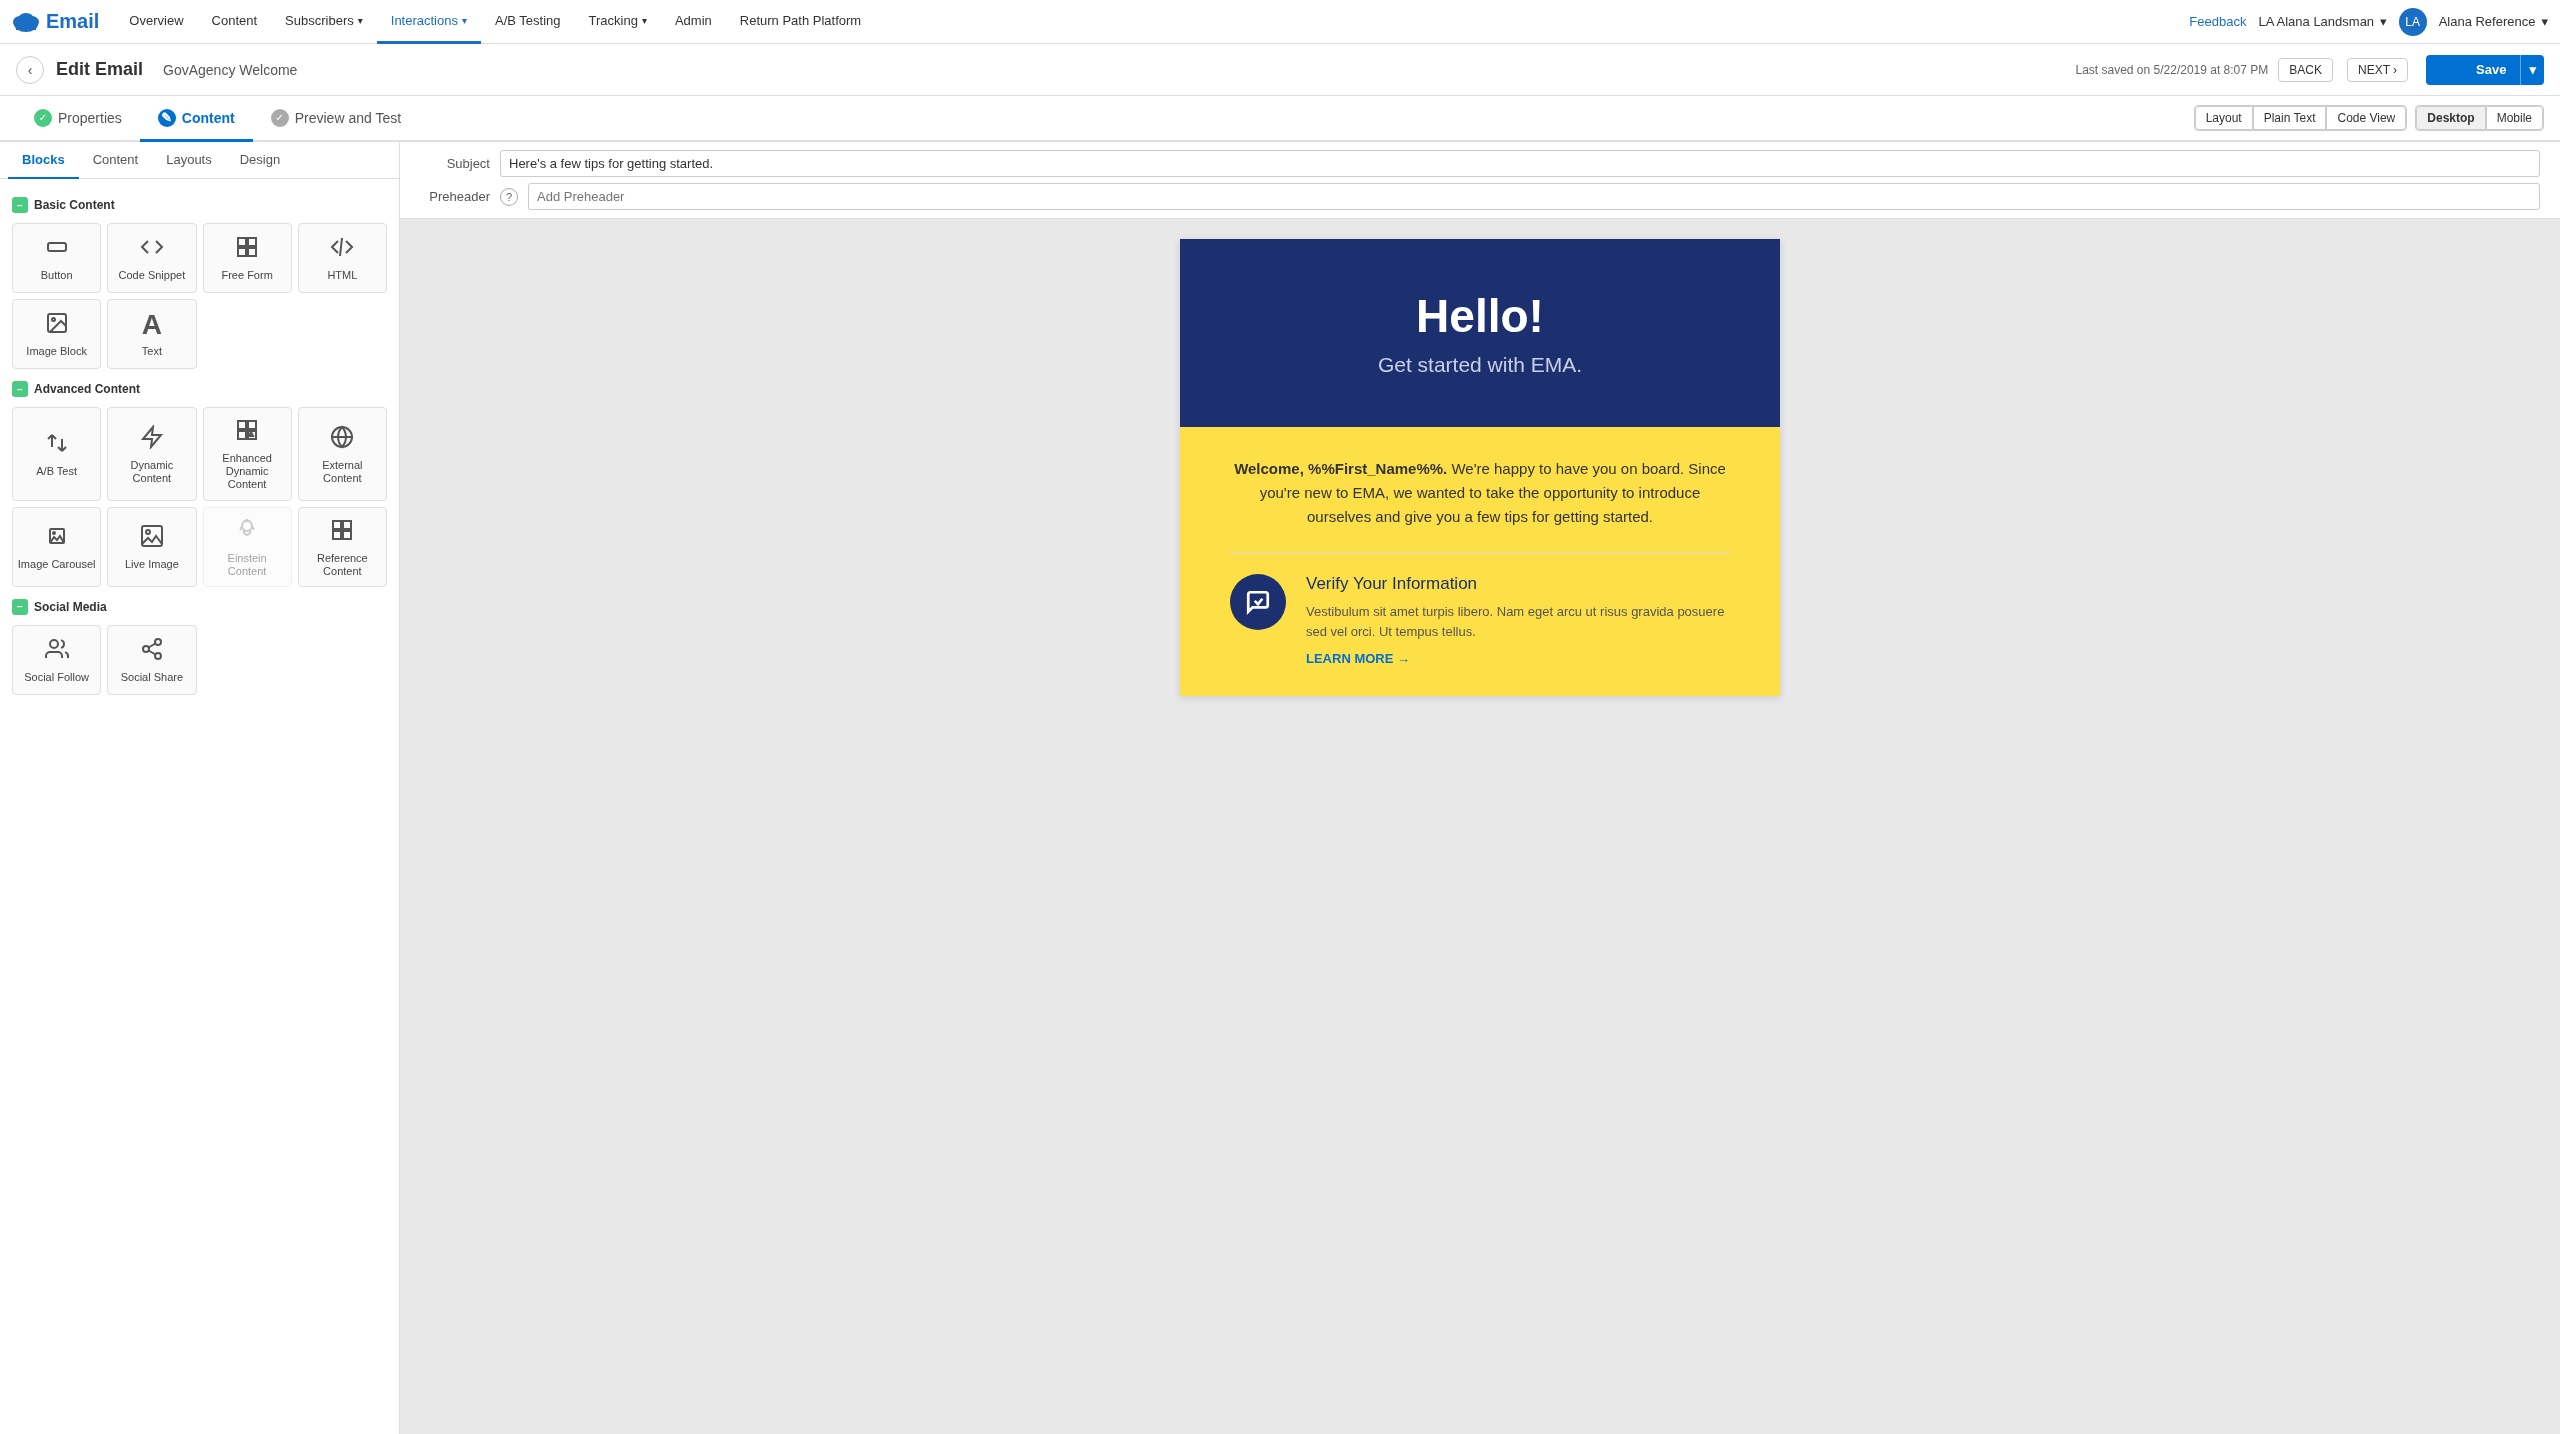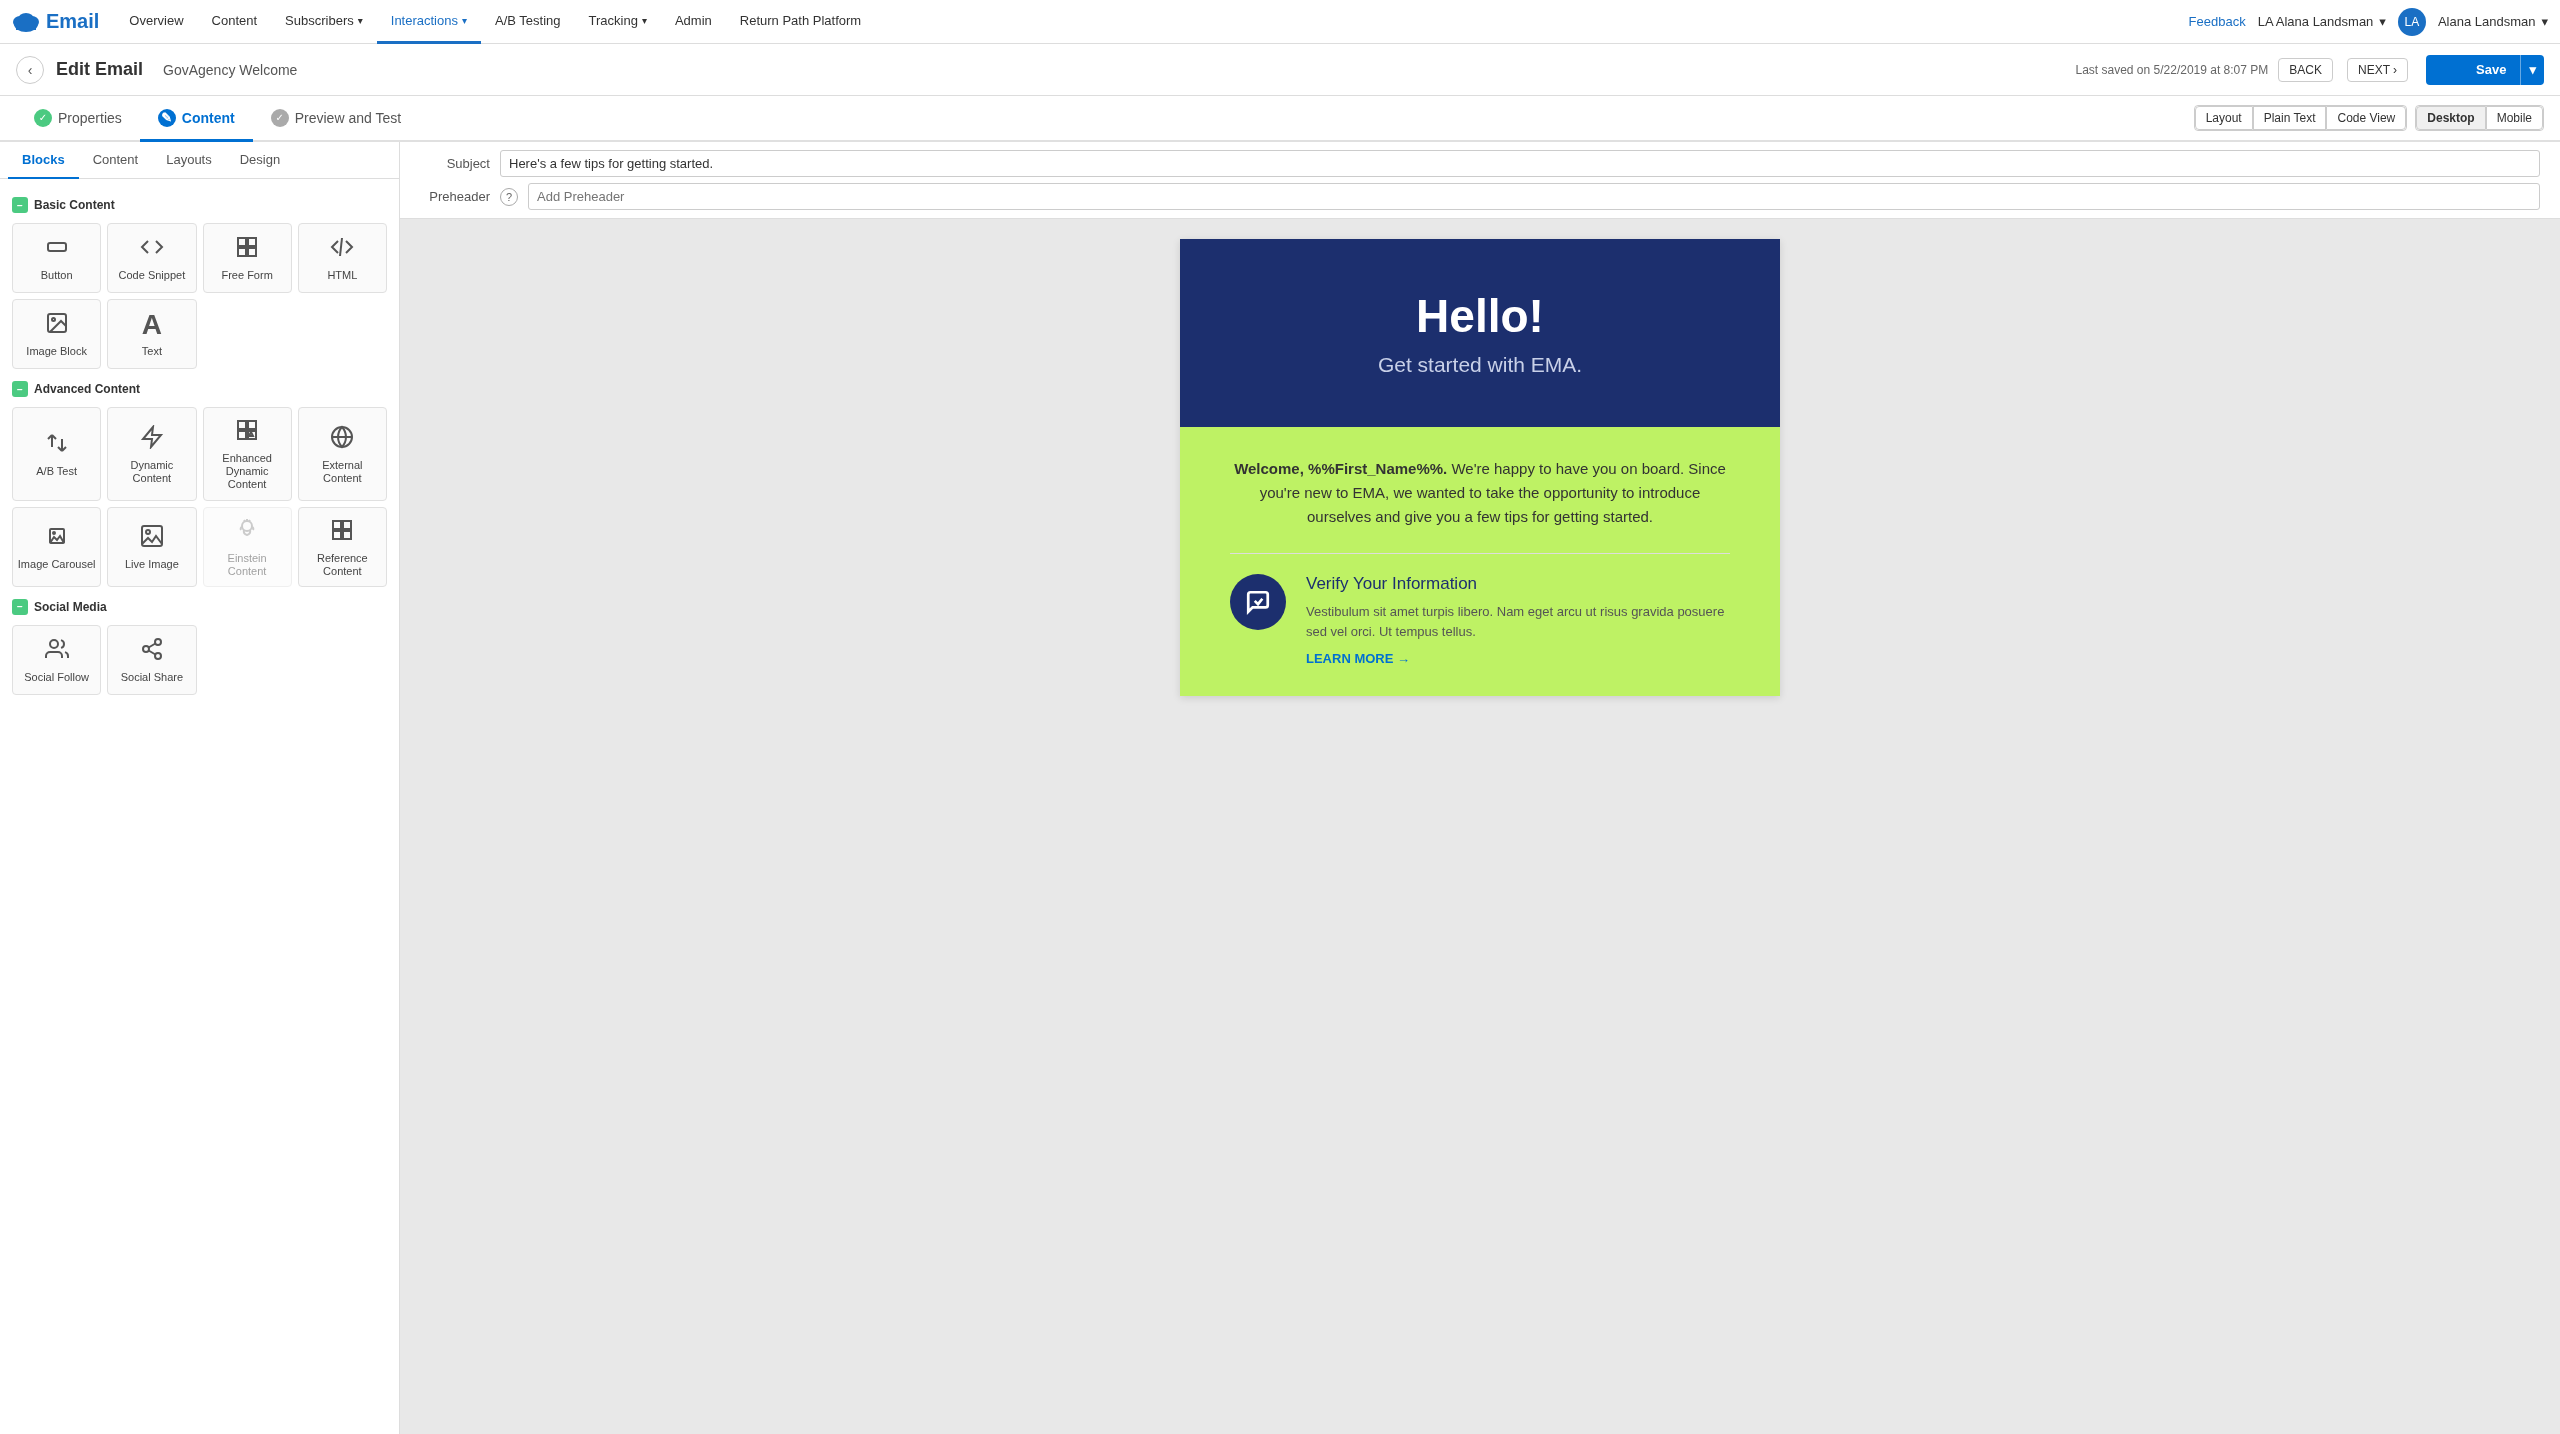--- a/index.html
+++ b/index.html
@@ -115,21 +115,21 @@
     .field-row { display: flex; align-items: center; gap: 10px; margin-bottom: 6px; }
     .field-row:last-child { margin-bottom: 0; }
     .field-label { width: 70px; font-size: 13px; color: #555; text-align: right; }
     .field-input { flex: 1; border: 1px solid #ccc; border-radius: 3px; padding: 5px 8px; font-size: 13px; color: #333; }
     .field-help { width: 18px; height: 18px; border-radius: 50%; border: 1px solid #aaa; display: flex; align-items: center; justify-content: center; font-size: 11px; color: #666; cursor: pointer; }
 
     
     .email-canvas { flex: 1; padding: 20px 40px; display: flex; flex-direction: column; align-items: center; }
 
     
-    .email-wrapper { width: 600px; background: #bef264; box-shadow: 0 2px 8px rgba(0,0,0,0.12); }
+    .email-wrapper { width: 600px; background: #fde047; box-shadow: 0 2px 8px rgba(0,0,0,0.12); }
     .email-hero { background: #1c2f6e; padding: 50px 40px; text-align: center; }
     .email-hero-title { font-size: 46px; font-weight: 700; color: #fff; margin-bottom: 10px; }
     .email-hero-sub { font-size: 21px; color: #c8d0e8; }
     .email-body { padding: 30px 50px; }
     .email-intro { text-align: center; font-size: 15px; line-height: 1.6; color: #333; margin-bottom: 24px; }
     .email-intro strong { font-weight: 700; }
     .email-divider { border: none; border-top: 1px solid #ddd; margin: 20px 0; }
     .email-feature { display: flex; align-items: flex-start; gap: 20px; margin-top: 20px; }
     .feature-icon-circle { width: 56px; height: 56px; border-radius: 50%; background: #1c2f6e; display: flex; align-items: center; justify-content: center; flex-shrink: 0; color: #fff; font-size: 22px; }
     .feature-content { flex: 1; }
@@ -192,21 +192,21 @@
   <div class="nav-right">
     <span class="feedback-link">Feedback</span>
     <div class="user-info">
       <span>LA Alana Landsman</span>
       <span>▾</span>
     </div>
     <div class="user-avatar">
       <span>LA</span>
     </div>
     <div class="user-info">
-      <span>Alana Landsman</span>
+      <span>Alana Reference</span>
       <span>▾</span>
     </div>
   </div>
 </nav>
 
 <div class="sub-header">
   <button class="back-btn">‹</button>
   <span class="page-title">Edit Email</span>
   <span class="page-subtitle">GovAgency Welcome</span>
   <div class="sub-header-right">

